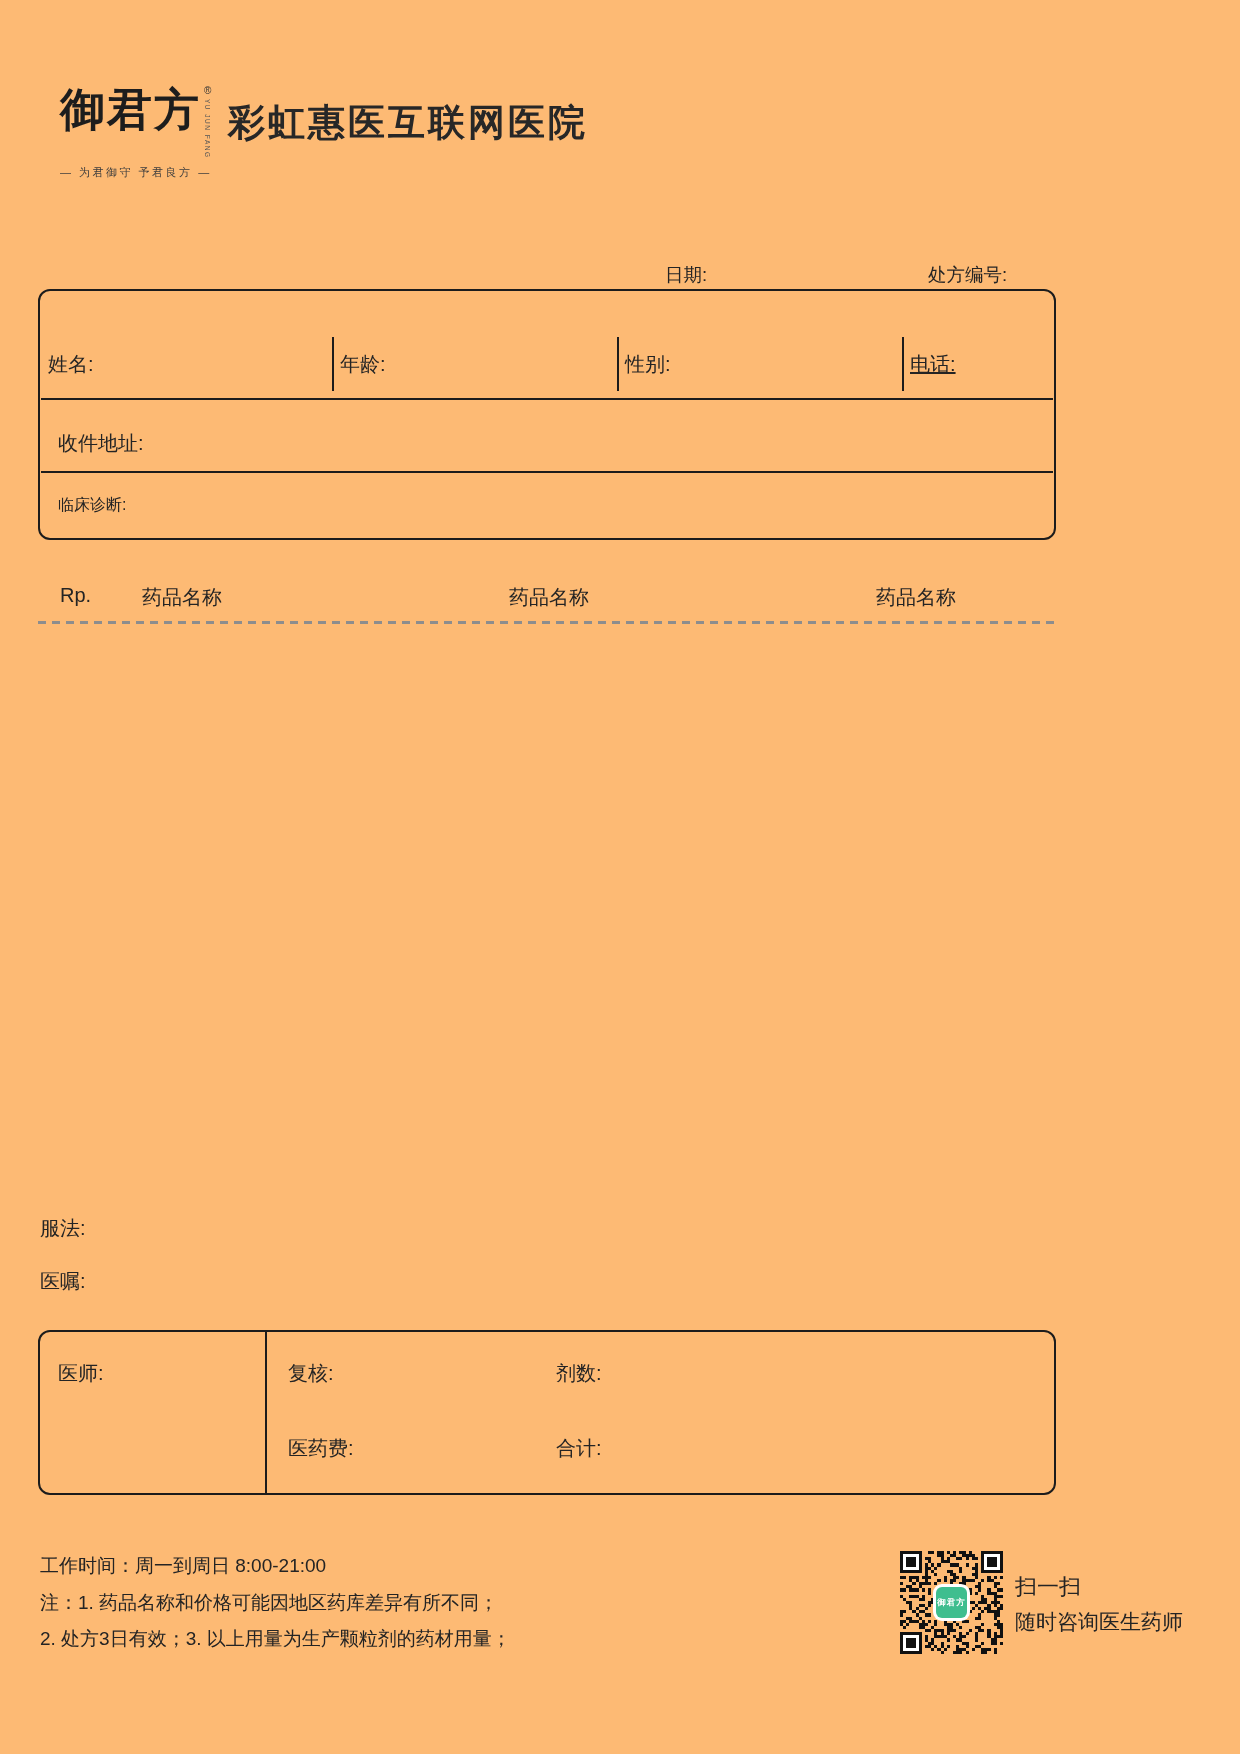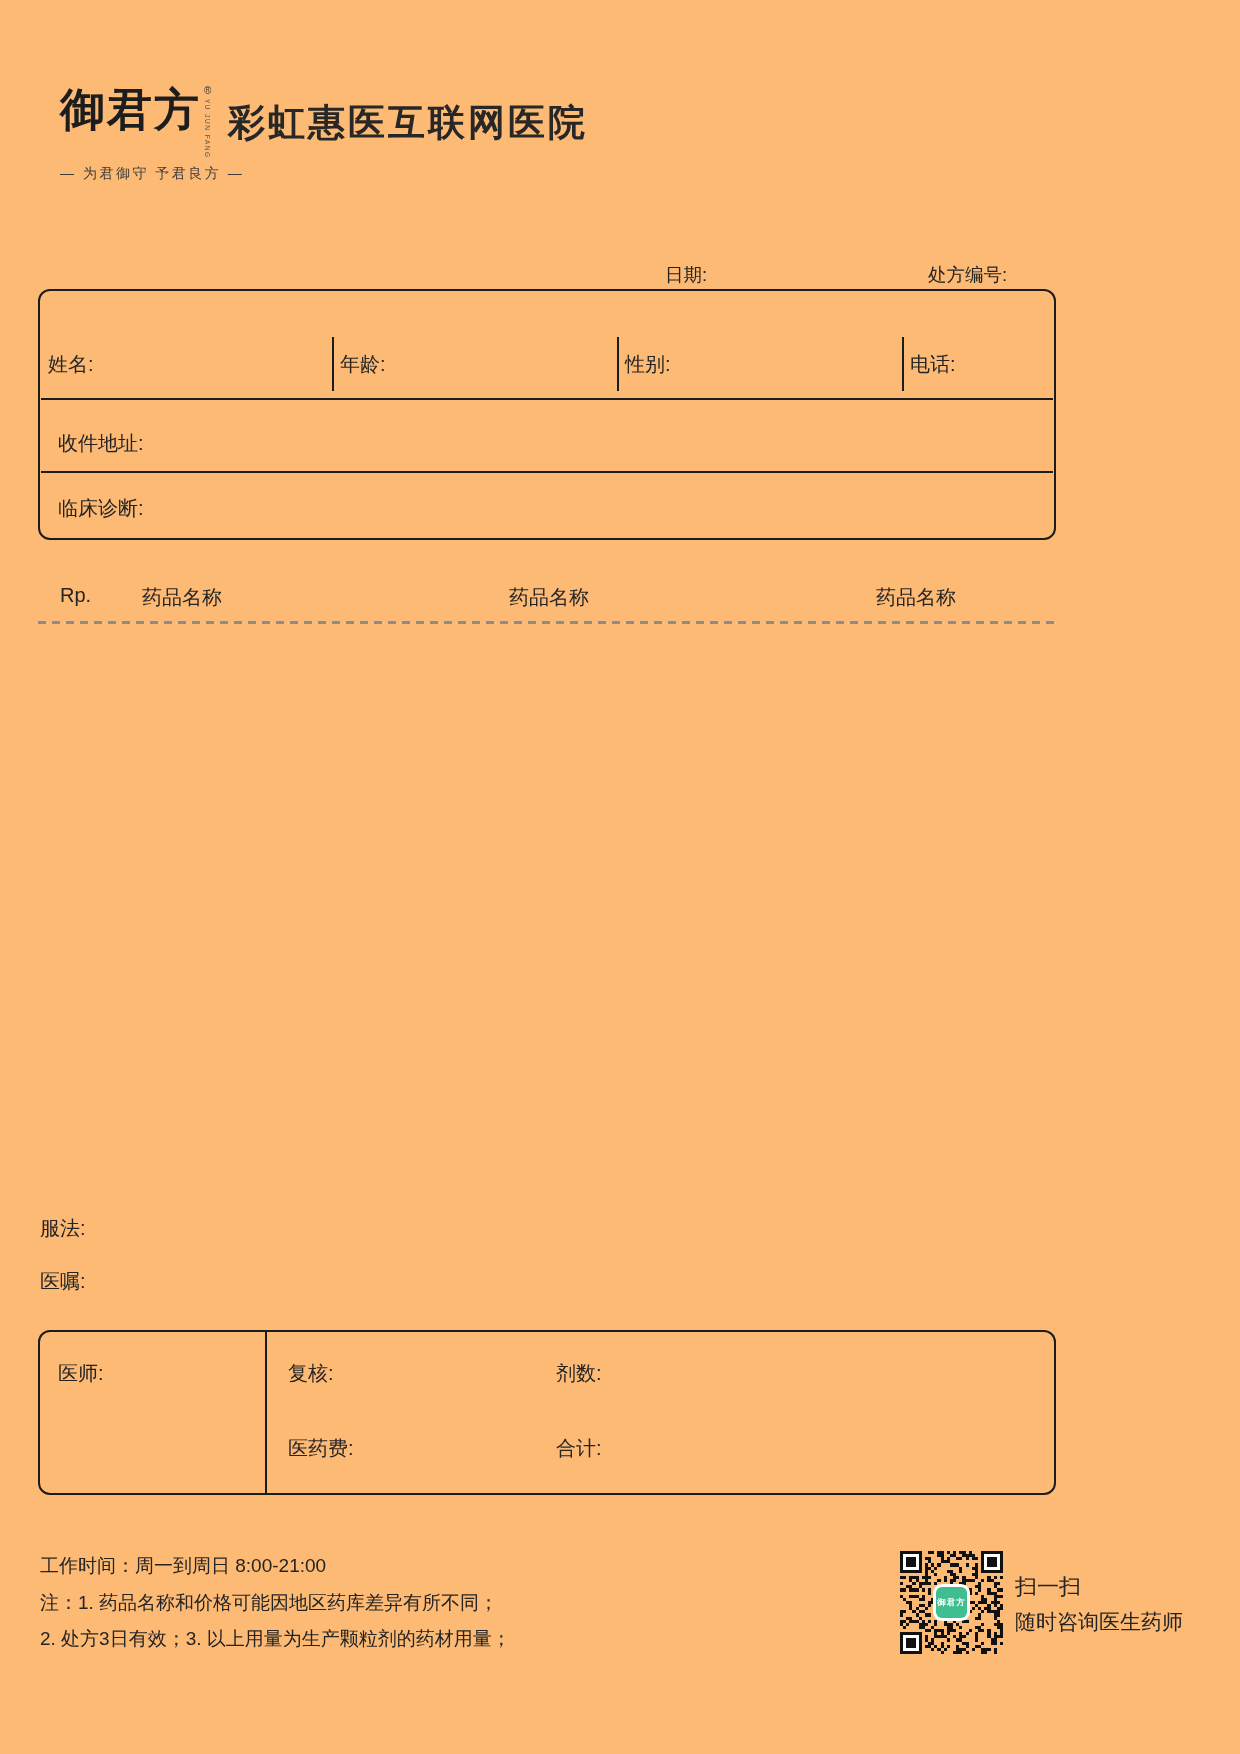--- a/index.html
+++ b/index.html
@@ -7,48 +7,48 @@
         font-family:"Liberation Sans",sans-serif;color:#242424;}
 
   
   .brand{position:absolute;left:60px;top:86px;width:170px;}
   .brand-row{display:flex;align-items:flex-start;}
   .brand-name{font-family:"DejaVu Serif",serif;font-weight:700;font-size:45px;line-height:1.05;
               letter-spacing:2px;color:#1d1d1d;white-space:nowrap;}
   .brand-side{display:flex;flex-direction:column;align-items:center;margin-left:3px;}
   .reg-mark{font-size:10px;line-height:1;color:#333;}
   .brand-en{writing-mode:vertical-rl;font-size:6.5px;letter-spacing:1.5px;color:#555;margin-top:3px;}
-  .brand-tagline{margin-top:7px;font-size:14px;letter-spacing:2.5px;color:#3c3c3c;white-space:nowrap;text-align:center;}
+  .brand-tagline{margin-top:7px;font-size:11px;letter-spacing:2.5px;color:#3c3c3c;white-space:nowrap;}
   .hospital-title{position:absolute;left:228px;top:98px;margin:0;font-size:37px;font-weight:800;
                   letter-spacing:3px;color:#272727;white-space:nowrap;}
 
   
   .meta-row{position:absolute;left:40px;top:262px;width:1020px;height:28px;font-size:18.5px;}
   .meta-notice{position:absolute;left:0;white-space:nowrap;}
   .meta-date{position:absolute;left:625px;white-space:nowrap;}
   .meta-rxno{position:absolute;left:888px;white-space:nowrap;}
   .meta-val{display:inline-block;min-width:10px;}
 
   
   .patient-box{position:absolute;left:38px;top:289px;width:1018px;height:251px;box-sizing:border-box;
                border:2.5px solid #1c1c1c;border-radius:12px;}
   .p-row1{position:absolute;left:0;top:0;width:100%;height:107px;display:flex;}
   .p-cell{position:relative;box-sizing:border-box;padding:60px 0 0 8px;font-size:20px;white-space:nowrap;}
   .p-cell.c1{width:292px;}
   .p-cell.c2{width:285px;}
   .p-cell.c3{width:285px;}
-  .p-cell.c4{flex:1;}
+  .p-cell.c4{flex:1;text-decoration:underline;}
   .p-vline{position:absolute;left:0;top:46px;height:54px;width:0;border-left:2.5px solid #1c1c1c;}
   .p-hline{position:absolute;left:1px;right:1px;height:0;border-top:2.5px solid #1c1c1c;}
   .p-hline.h1{top:107px;}
   .p-hline.h2{top:180px;}
   .p-row2{position:absolute;left:0;top:107px;width:100%;height:73px;box-sizing:border-box;
           padding:32px 0 0 18px;font-size:20px;white-space:nowrap;}
   .p-row3{position:absolute;left:0;top:180px;width:100%;height:52px;box-sizing:border-box;
-          padding:24px 0 0 18px;font-size:20px;white-space:nowrap;}
+          padding:24px 0 0 18px;font-size:16px;white-space:nowrap;}
   .field-val{display:inline-block;min-width:8px;}
 
   
   .rp-row{position:absolute;left:0;top:584px;width:1240px;height:26px;font-size:20px;}
   .rp-label{position:absolute;left:60px;}
   .drug-h1{position:absolute;left:142px;}
   .drug-h2{position:absolute;left:509px;}
   .drug-h3{position:absolute;left:876px;}
   .dash-rule{position:absolute;left:38px;top:621px;width:1018px;height:3px;
              background:repeating-linear-gradient(90deg,#8d8d8d 0 8px,transparent 8px 14px);}

